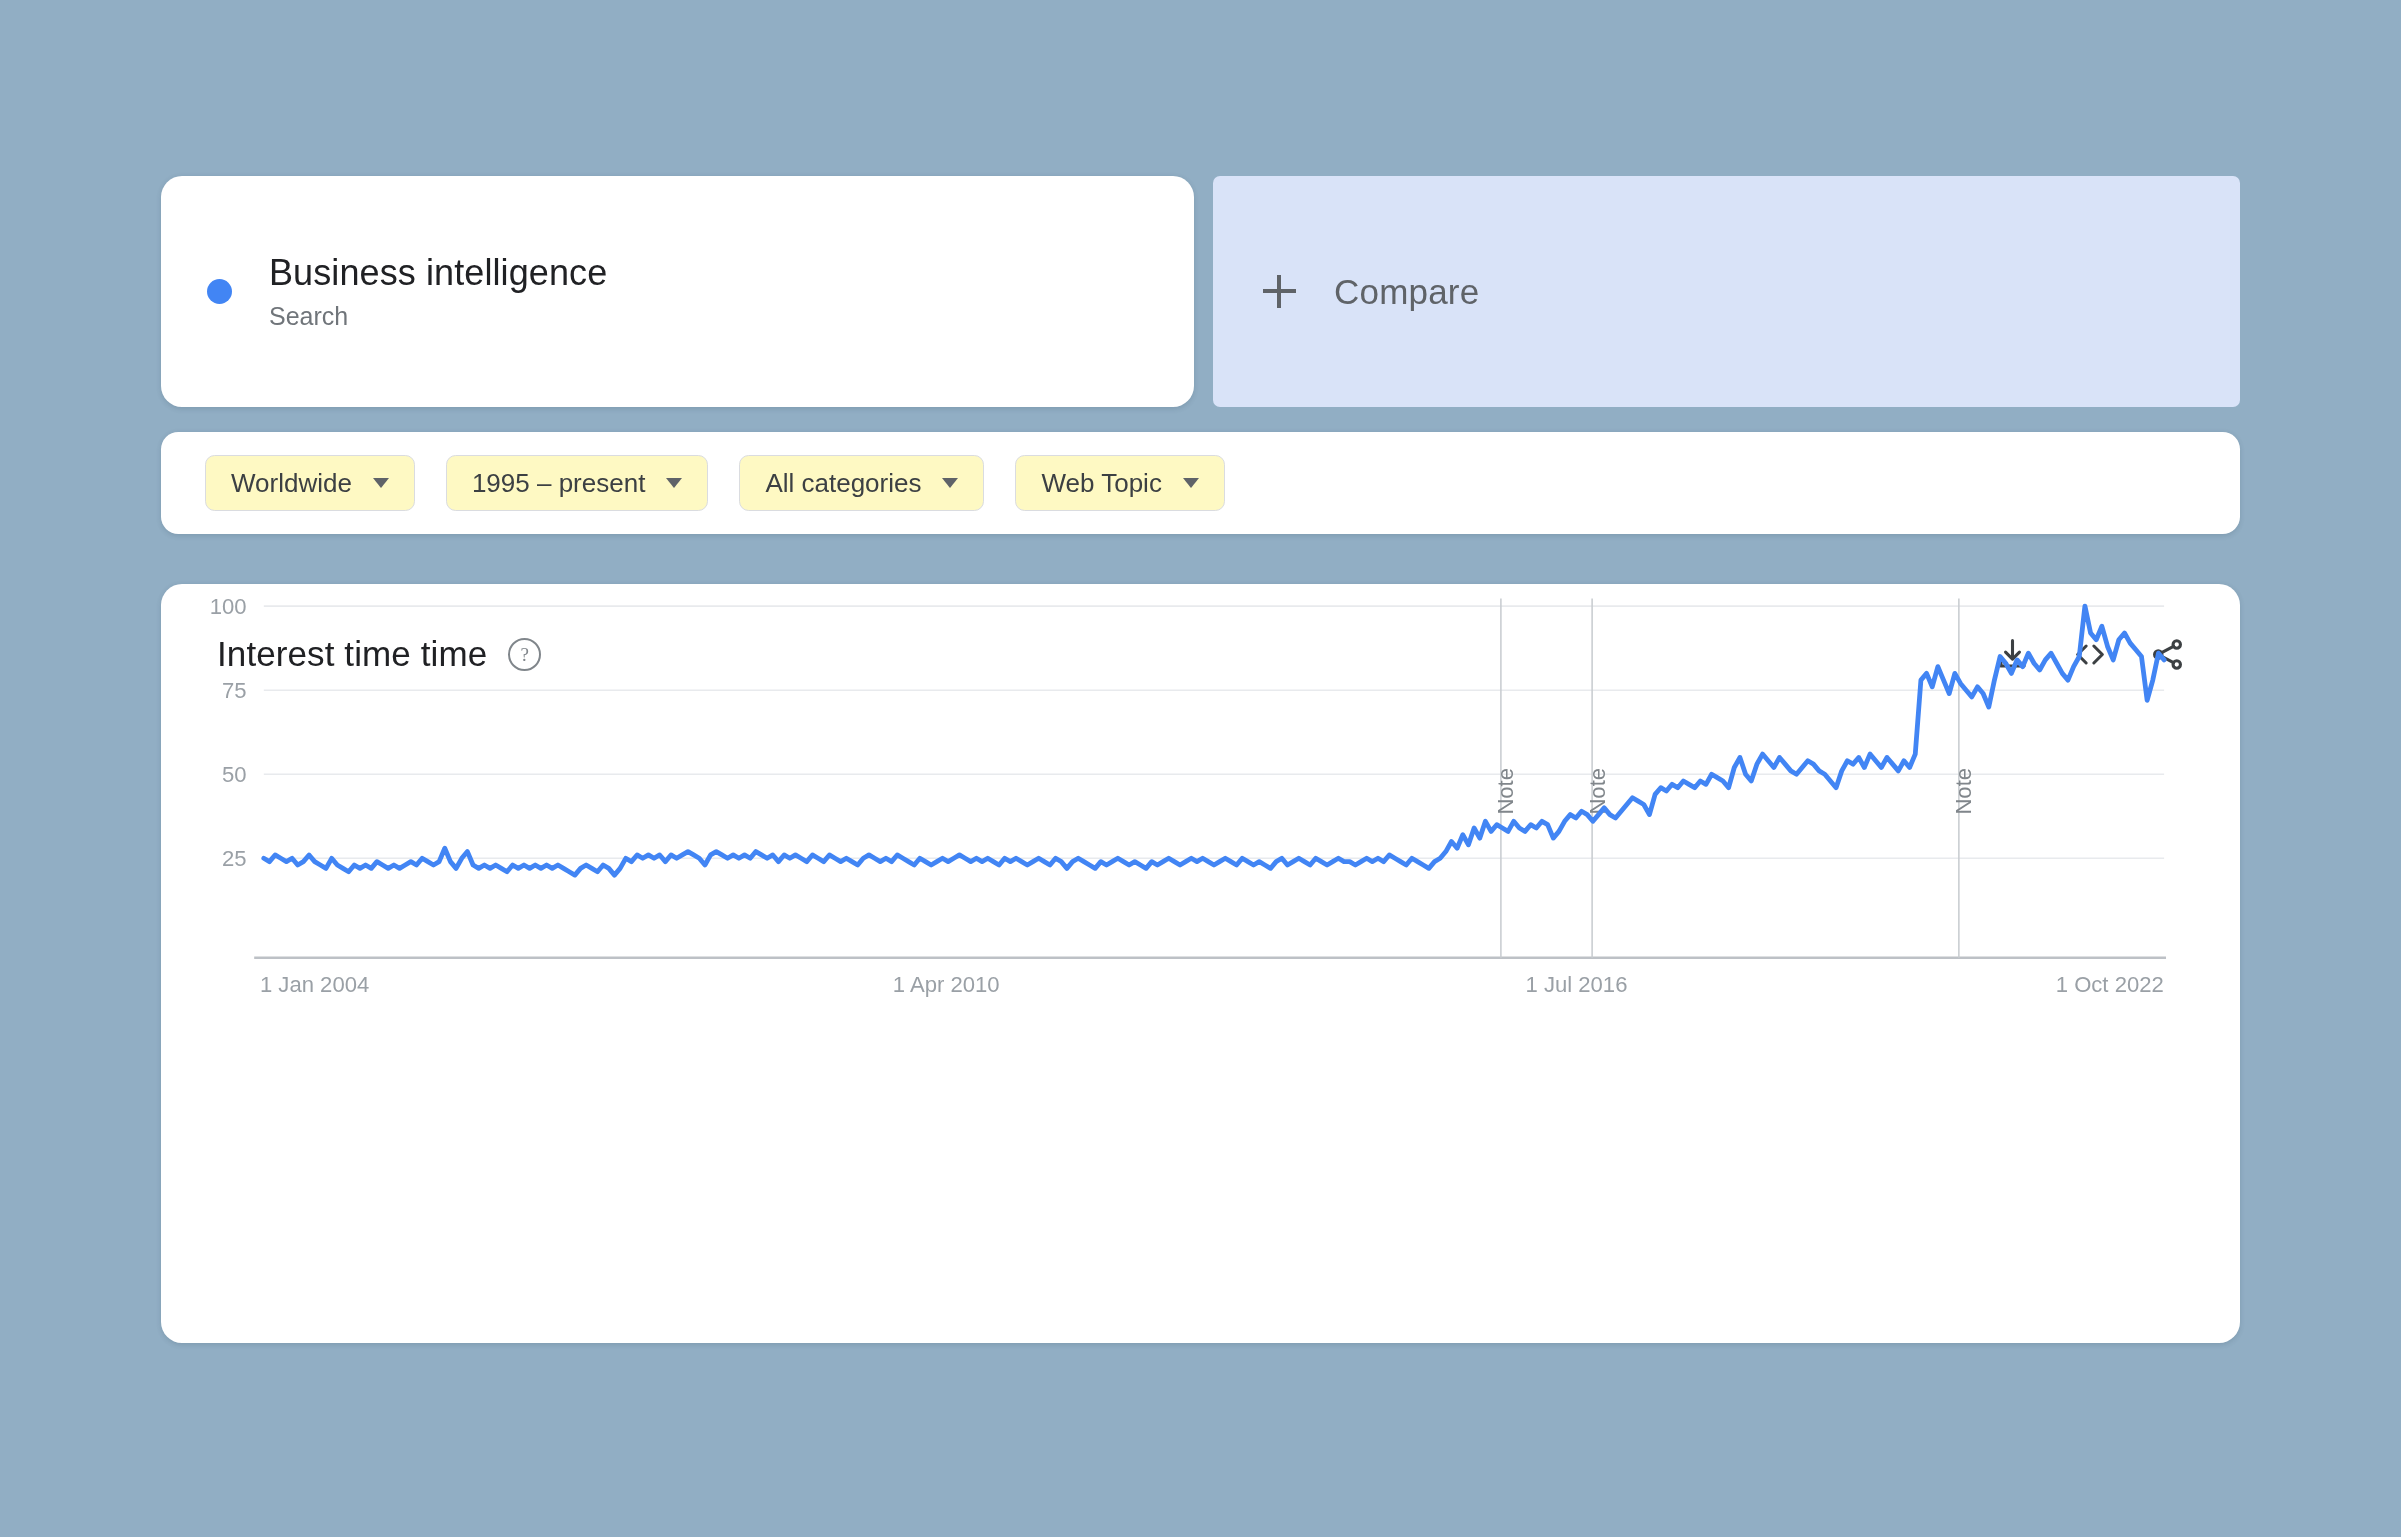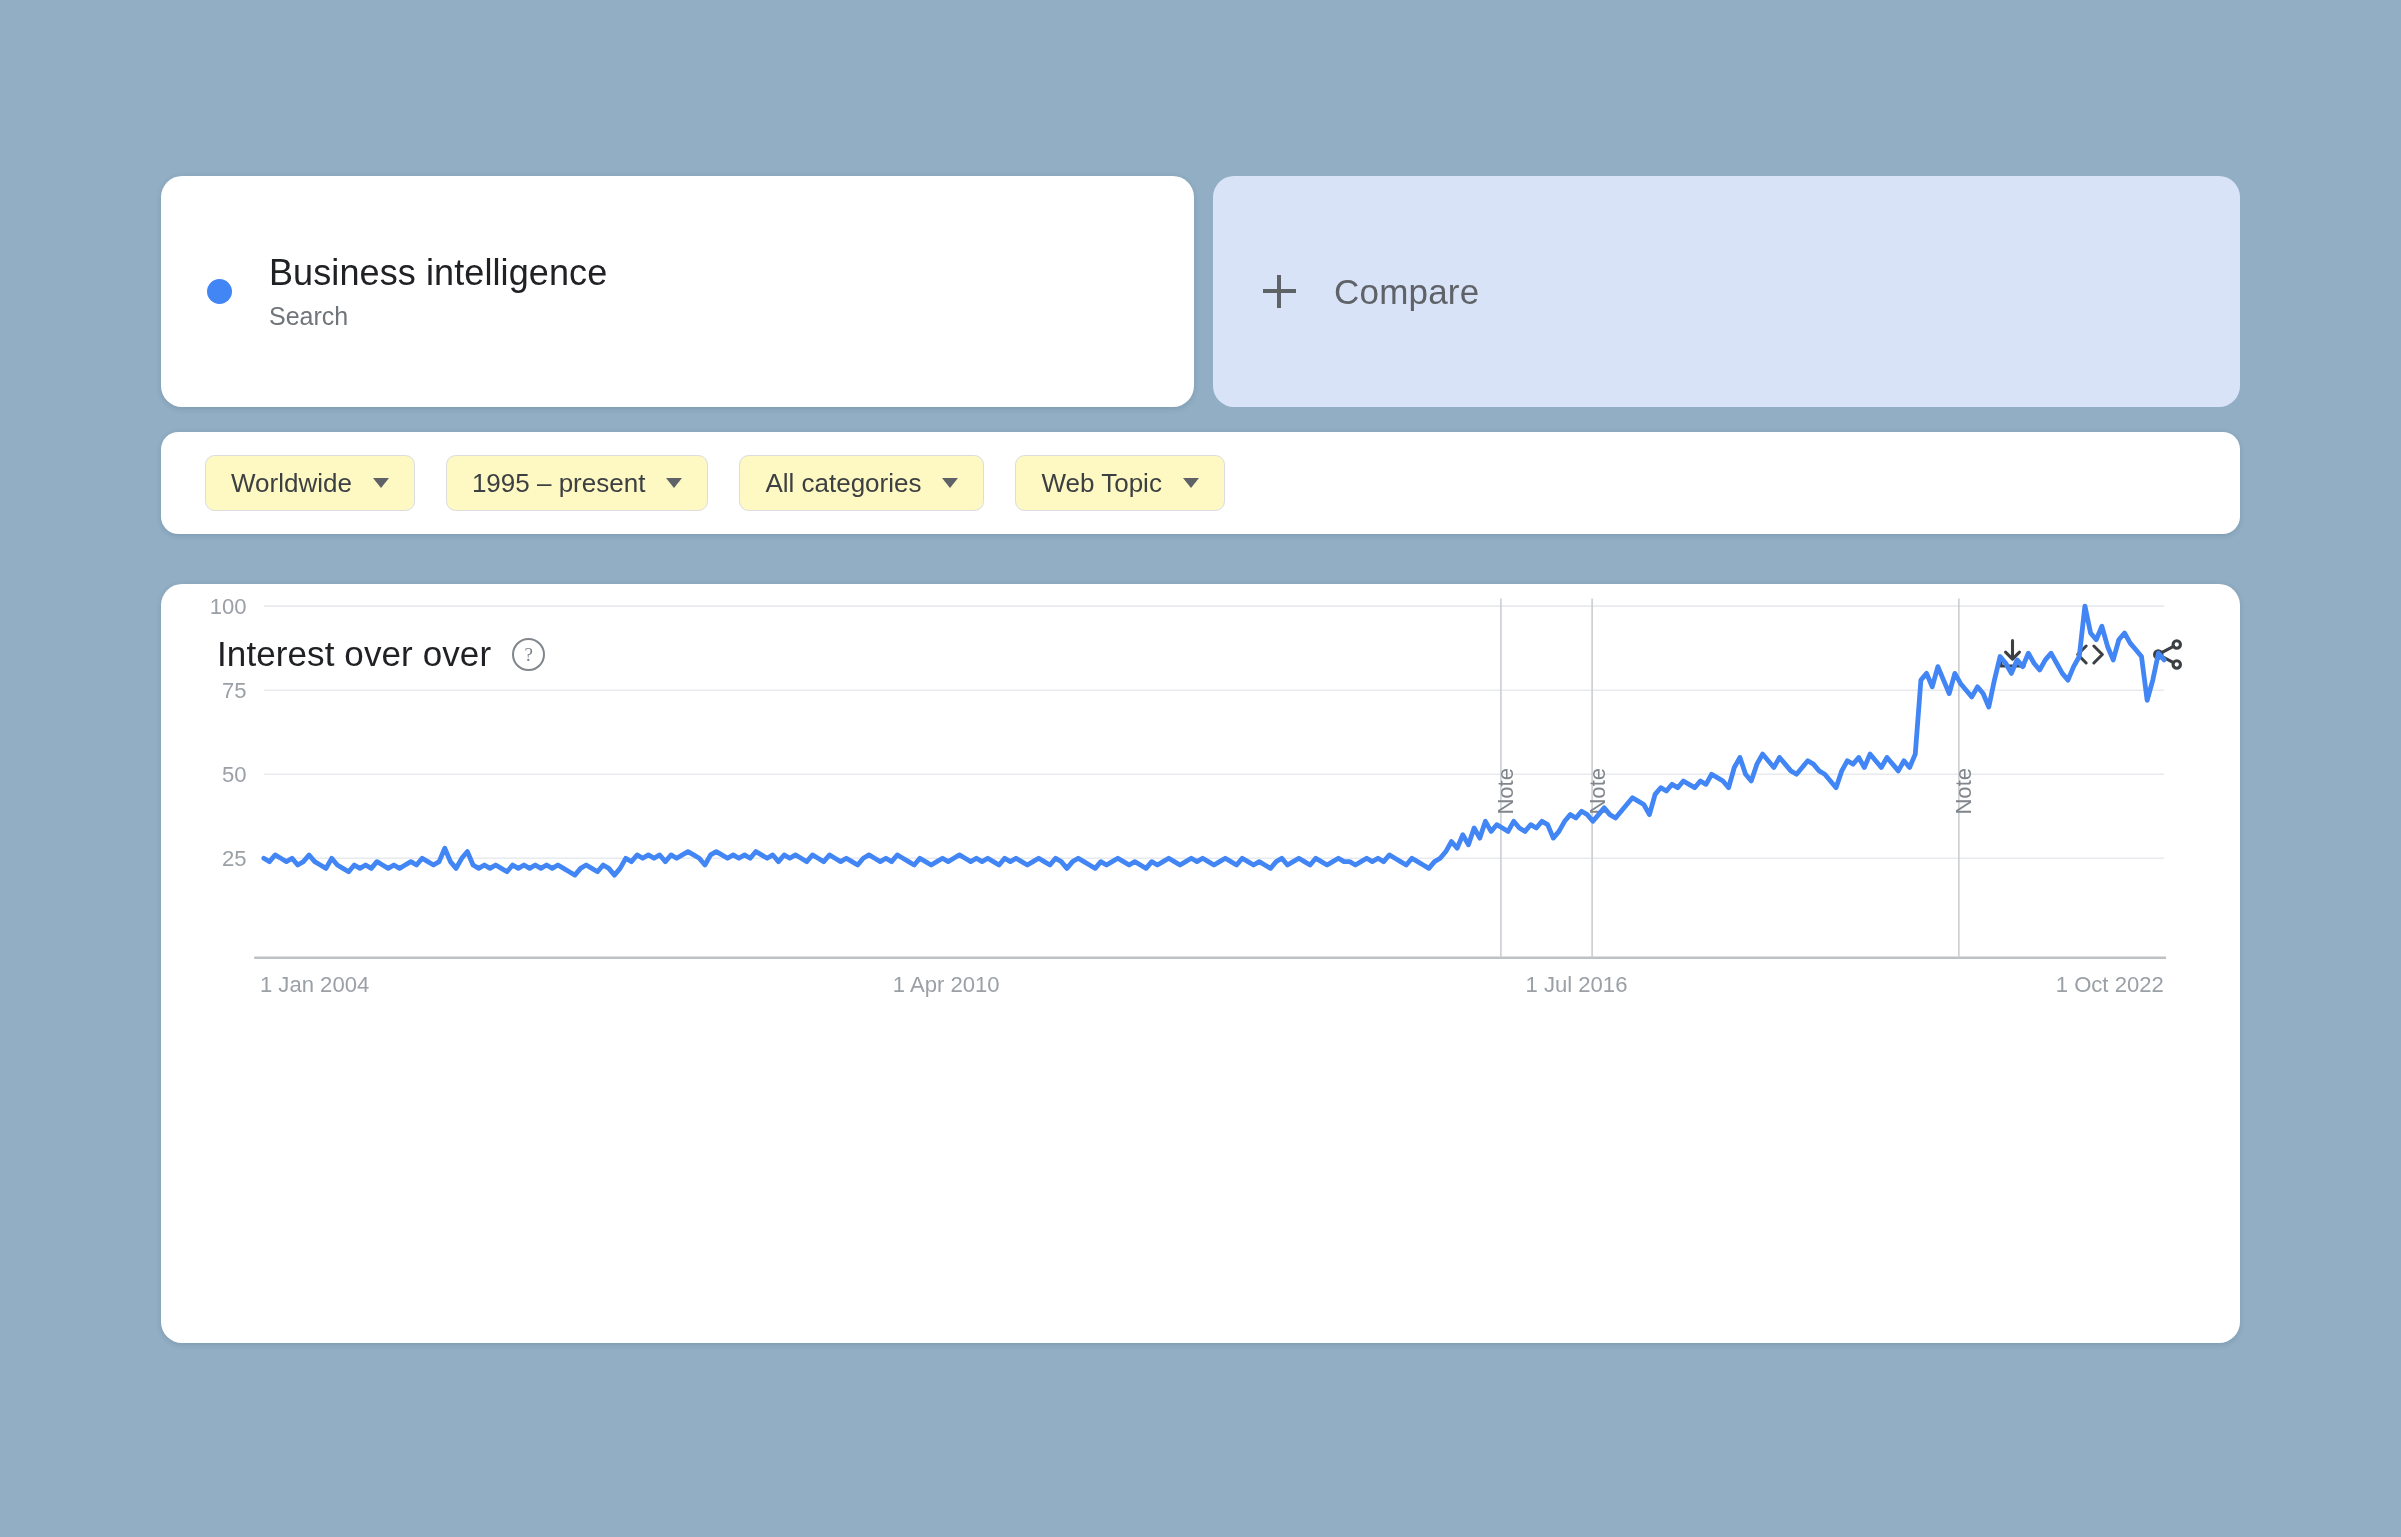--- a/index.html
+++ b/index.html
@@ -56,21 +56,21 @@
   }
   .term-sub {
     font-size: 25px;
     color: #70757a;
     margin-top: 8.6px;
   }
 
   .compare-card {
     flex: 1 1 auto;
     background: #D9E3F8;
-    border-radius: 21px;
+    border-radius: 7px;
     display: flex;
     align-items: center;
     padding-left: 50px;
     box-sizing: border-box;
     cursor: pointer;
   }
   .plus-icon {
     position: relative;
     width: 33px;
     height: 33px;
@@ -232,21 +232,21 @@
     <div class="chip">
       <span class="chip-label">Web Topic</span>
       <span class="caret"></span>
     </div>
   </div>
 
   <div class="chart-card">
 
     <div class="chart-head">
       <div class="chart-title-wrap">
-        <span class="chart-title">Interest over over</span>
+        <span class="chart-title">Interest time time</span>
         <span class="help-icon">?</span>
       </div>
 
       <div class="chart-actions">
         <svg class="act" width="37" height="37" viewBox="0 0 24 24" fill="none" stroke="#3c4043" stroke-width="2" stroke-linecap="round" stroke-linejoin="round">
           <path d="M12 3v11"></path>
           <path d="M7.5 10.5L12 15l4.5-4.5"></path>
           <path d="M4.5 17v2.5h15V17"></path>
         </svg>
 

